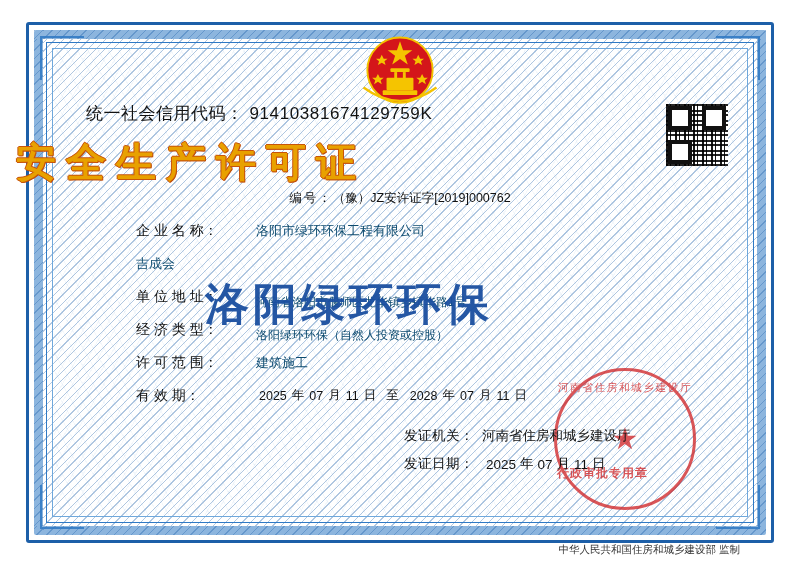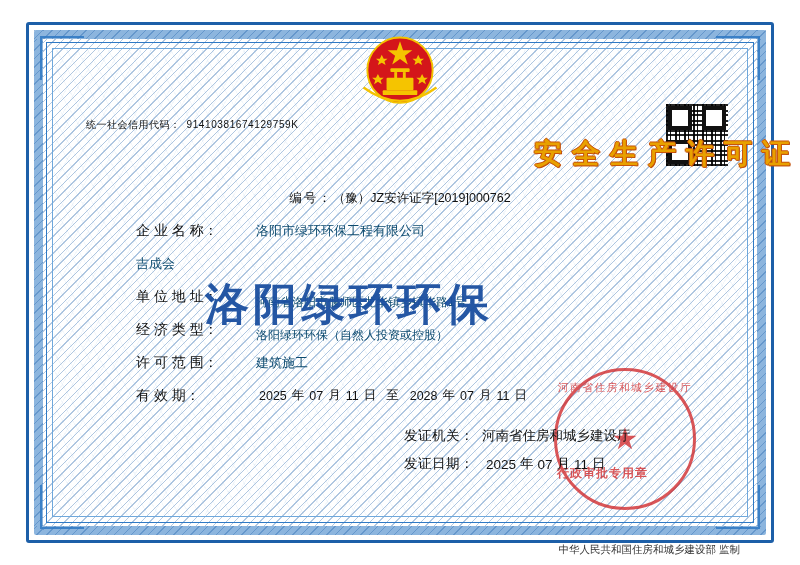--- a/index.html
+++ b/index.html
@@ -110,36 +110,36 @@
     border: 4px solid #111;
   }
   .qr-eye.tl { left: 2px; top: 2px; }
   .qr-eye.tr { right: 2px; top: 2px; }
   .qr-eye.bl { left: 2px; bottom: 2px; }
 
   
   .credit-code {
     position: absolute;
     left: 86px;
-    top: 118px;
-    font-size: 10px;
+    top: 102px;
+    font-size: 17px;
     color: #111;
     letter-spacing: 0.3px;
     white-space: nowrap;
   }
   .credit-code .label { letter-spacing: 0.5px; }
   .credit-code .value { margin-left: 6px; letter-spacing: 0.6px; }
 
   .main-title {
     position: absolute;
-    left: 4px; right: 0;
+    left: 16px; right: 0;
     top: 135px;
-    text-align: right;
+    text-align: left;
     font-family: "DejaVu Sans", sans-serif;
-    font-size: 28px;
+    font-size: 40px;
     font-weight: bold;
     letter-spacing: 10px;
     color: #e8a100;
     text-shadow:
        1px 0 0 #c8540b,
       -1px 0 0 #c8540b,
        0 1px 0 #c8540b,
        0 -1px 0 #c8540b,
        1px 1px 0 #b8480a;
     white-space: nowrap;

